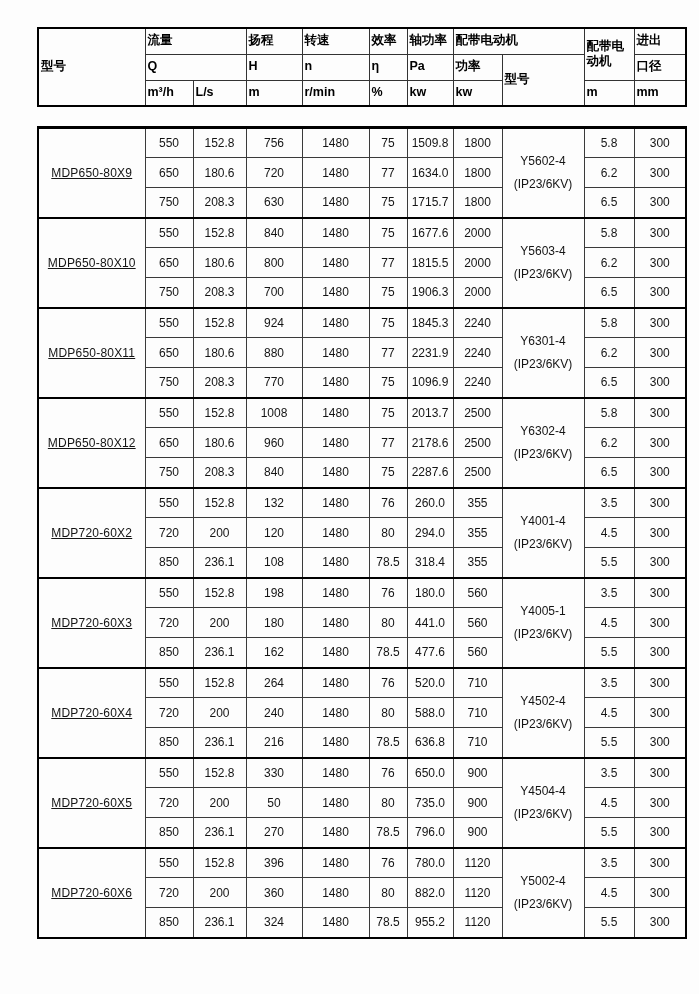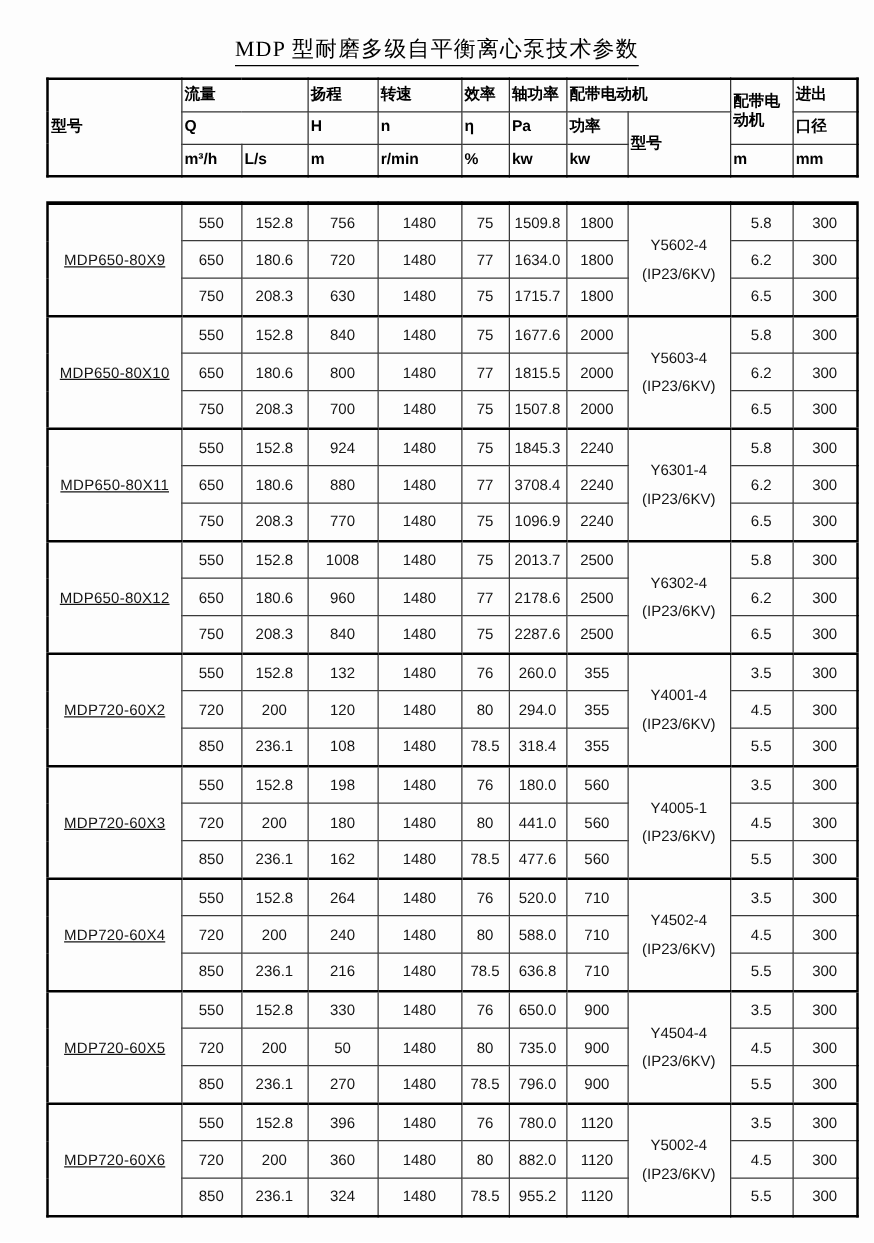--- a/index.html
+++ b/index.html
@@ -59,23 +59,20 @@
   }
   .body-table tr.group-start td { border-top: 2px solid #000; }
   .model-cell { font-size: 12px; letter-spacing: 0.2px; text-decoration: underline; }
   .motor-cell { font-size: 12px; line-height: 1.9; }
 </style>
 </head>
 <body>
 
 <div class="page">
 
-  <div class="title-wrap">
-    <span class="title">MDP 型耐磨多级自平衡离心泵技术参数</span>
-  </div>
 
   <table class="header-table">
     <colgroup>
       <col style="width:107px">
         <col style="width:48px">
         <col style="width:53px">
       <col style="width:56px">
         <col style="width:67px">
         <col style="width:38px">
       <col style="width:46px">
@@ -199,21 +196,21 @@
           <td>2000</td>
           <td>6.2</td>
           <td>300</td>
         </tr>
         <tr>
           <td>750</td>
           <td>208.3</td>
           <td>700</td>
           <td>1480</td>
           <td>75</td>
-          <td>1507.8</td>
+          <td>1906.3</td>
           <td>2000</td>
           <td>6.5</td>
           <td>300</td>
         </tr>
         <tr class="group-start">
           <td rowspan="3" class="model-cell">MDP650-80X11</td>
           <td>550</td>
           <td>152.8</td>
           <td>924</td>
           <td>1480</td>
@@ -226,21 +223,21 @@
           </td>
           <td>5.8</td>
           <td>300</td>
         </tr>
         <tr>
           <td>650</td>
           <td>180.6</td>
           <td>880</td>
           <td>1480</td>
           <td>77</td>
-          <td>3708.4</td>
+          <td>2231.9</td>
           <td>2240</td>
           <td>6.2</td>
           <td>300</td>
         </tr>
         <tr>
           <td>750</td>
           <td>208.3</td>
           <td>770</td>
           <td>1480</td>
           <td>75</td>

